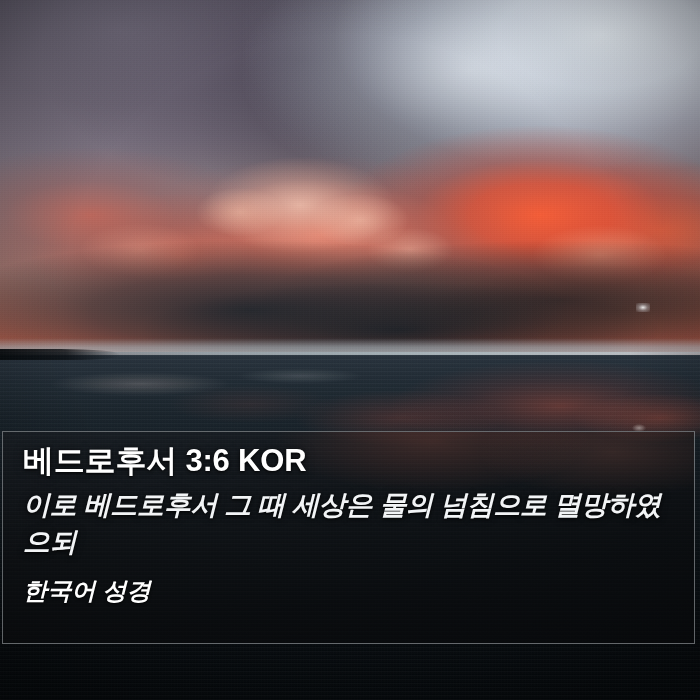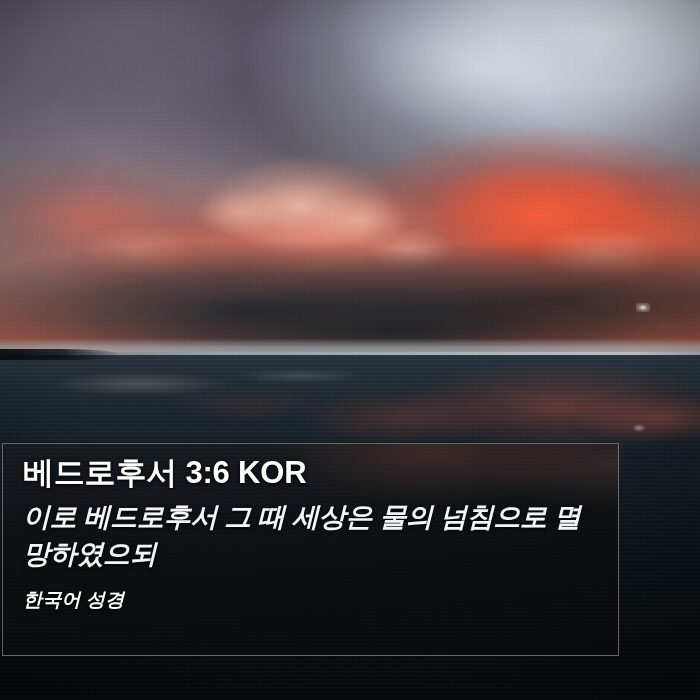--- a/index.html
+++ b/index.html
@@ -209,33 +209,32 @@
     background: radial-gradient(ellipse 520px 480px at 350px 300px,
       rgba(0,0,0,0) 55%, rgba(0,0,0,0.18) 80%, rgba(0,0,0,0.38) 100%);
     pointer-events: none;
   }
 
   
   .verse-panel {
     position: absolute;
     left: 2px;
     top: 431px;
-    width: 617px;
+    width: 693px;
     height: 213px;
     box-sizing: border-box;
     border: 1px solid rgba(205,210,216,0.45);
     background: linear-gradient(170deg,
       rgba(26,24,26,0.30) 0%,
       rgba(20,18,20,0.38) 22%,
       rgba(14,14,16,0.52) 45%,
       rgba(10,11,13,0.66) 68%,
       rgba(8,9,11,0.74) 100%);
     padding: 10px 20px 0 20px;
     overflow: hidden;
-    margin-top: 12px;
   }
   
   .panel-haze {
     position: absolute; left: 0; top: 0; width: 693px; height: 120px;
     background:
       radial-gradient(ellipse 220px 70px at 430px 10px, rgba(150,78,62,0.30) 0%, rgba(140,72,58,0) 72%),
       radial-gradient(ellipse 180px 60px at 610px 20px, rgba(150,86,70,0.26) 0%, rgba(140,80,66,0) 75%);
     pointer-events: none;
   }
 
@@ -258,21 +257,21 @@
     font-style: italic;
     font-weight: 600;
     line-height: 1.38;
     letter-spacing: -0.3px;
     text-shadow: 0 1px 3px rgba(0,0,0,0.85), 0 0 9px rgba(0,0,0,0.45);
   }
   .verse-source {
     position: relative;
     margin: 14px 0 0 0;
     color: #ffffff;
-    font-size: 19px;
+    font-size: 24px;
     font-weight: bold;
     font-style: italic;
     letter-spacing: 0.2px;
     text-shadow: 0 1px 3px rgba(0,0,0,0.9);
   }
 </style>
 </head>
 <body>
 
 <div id="canvas">

